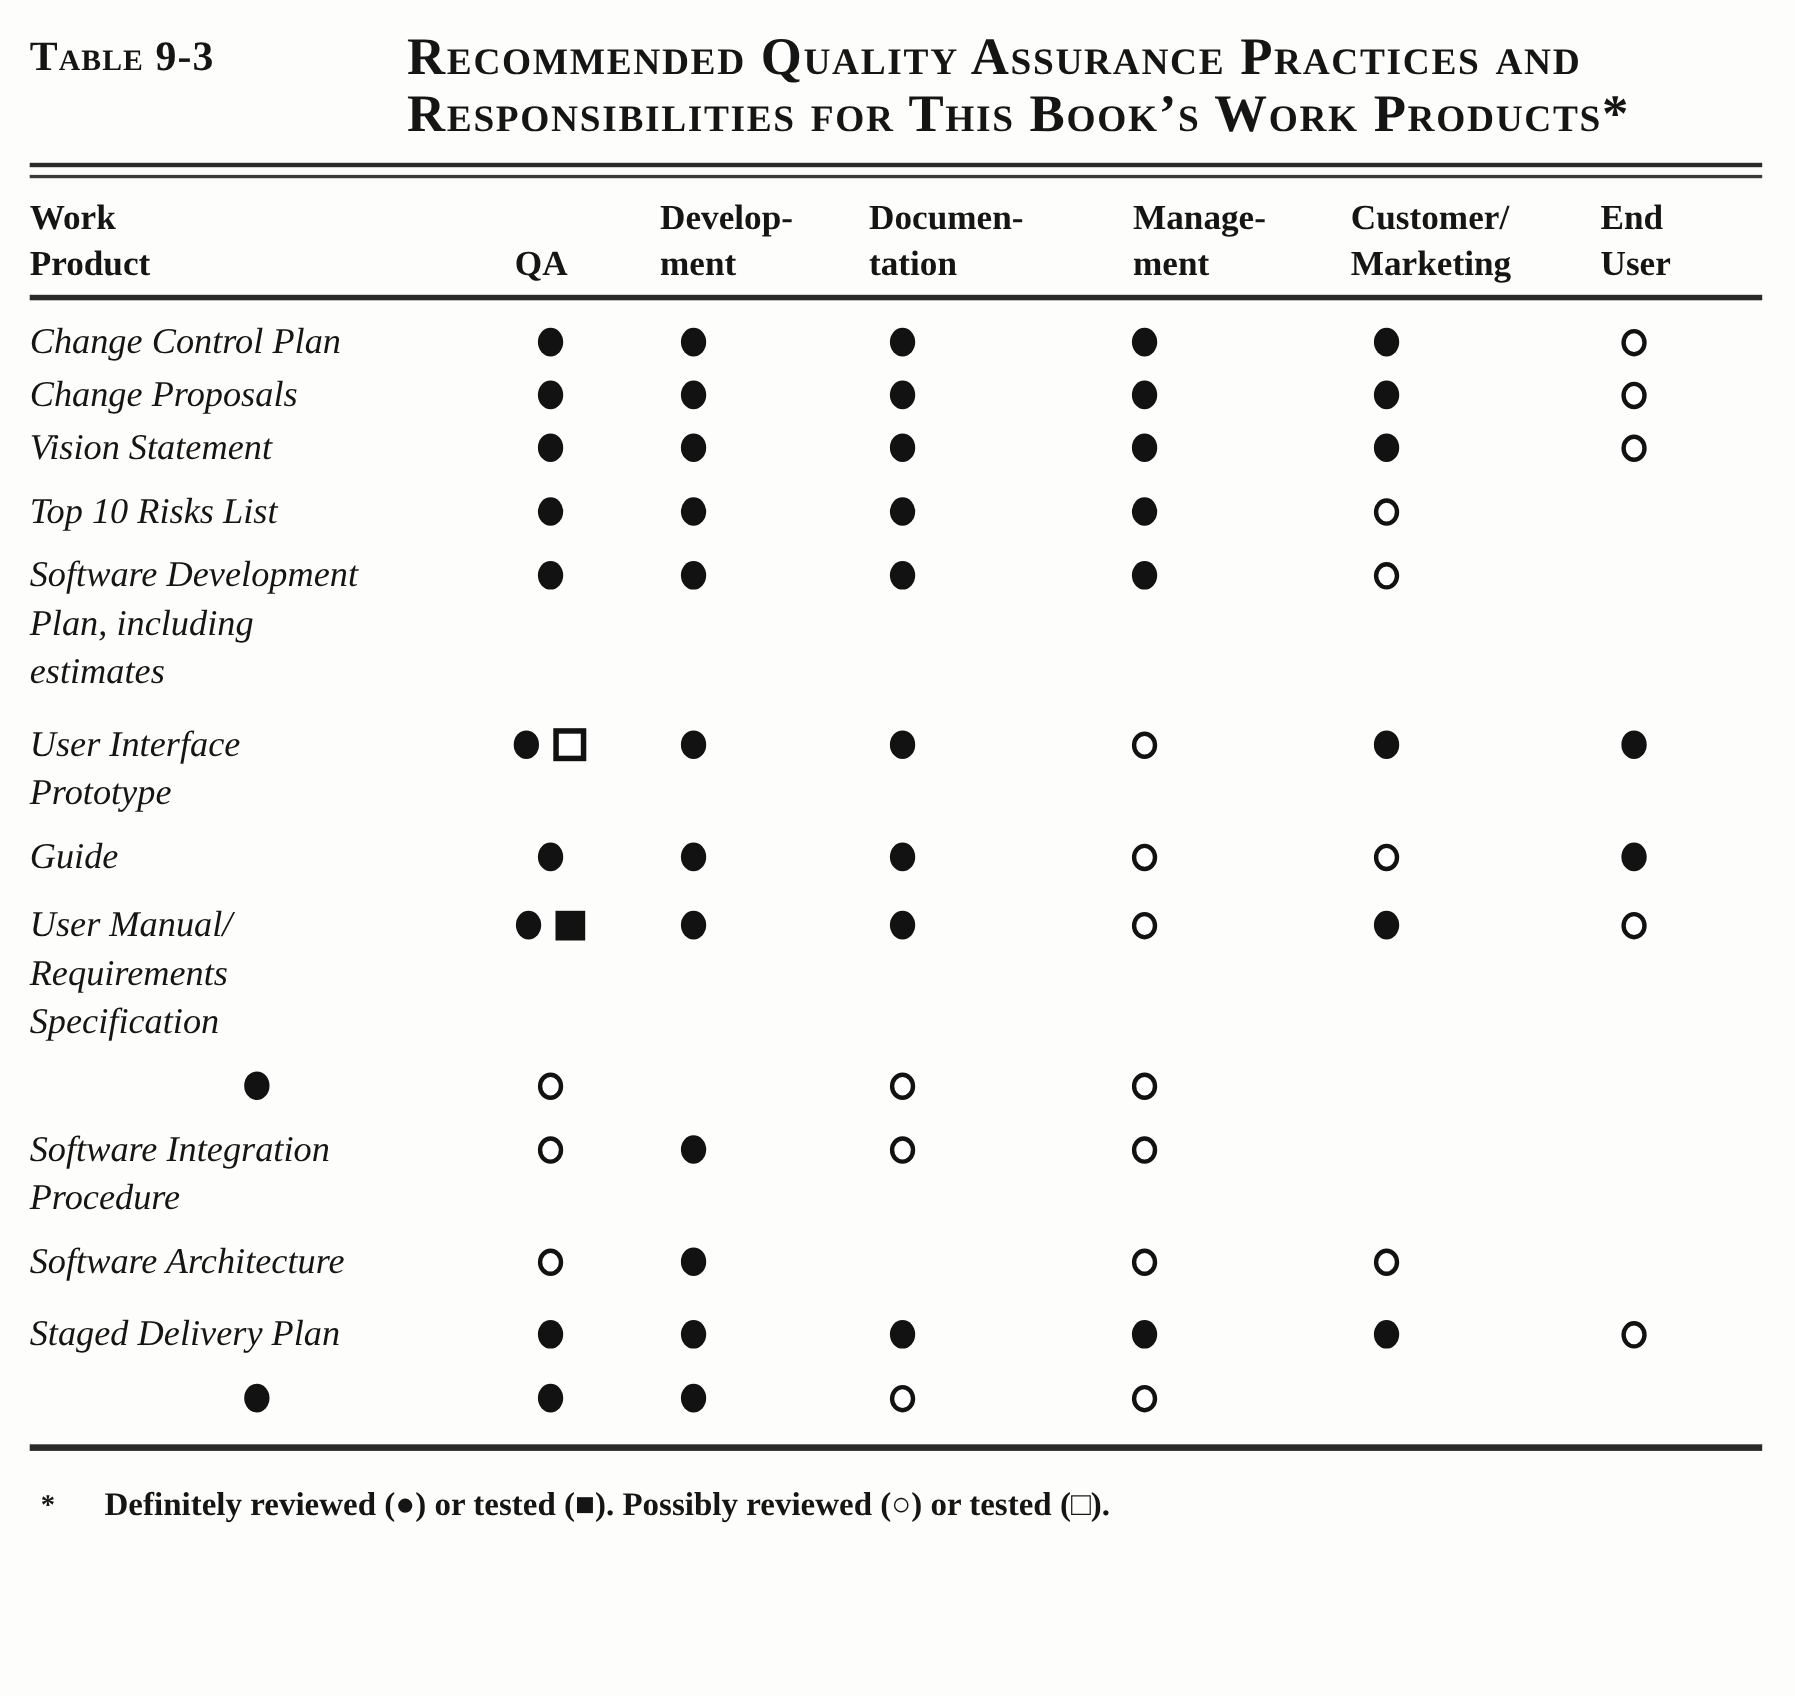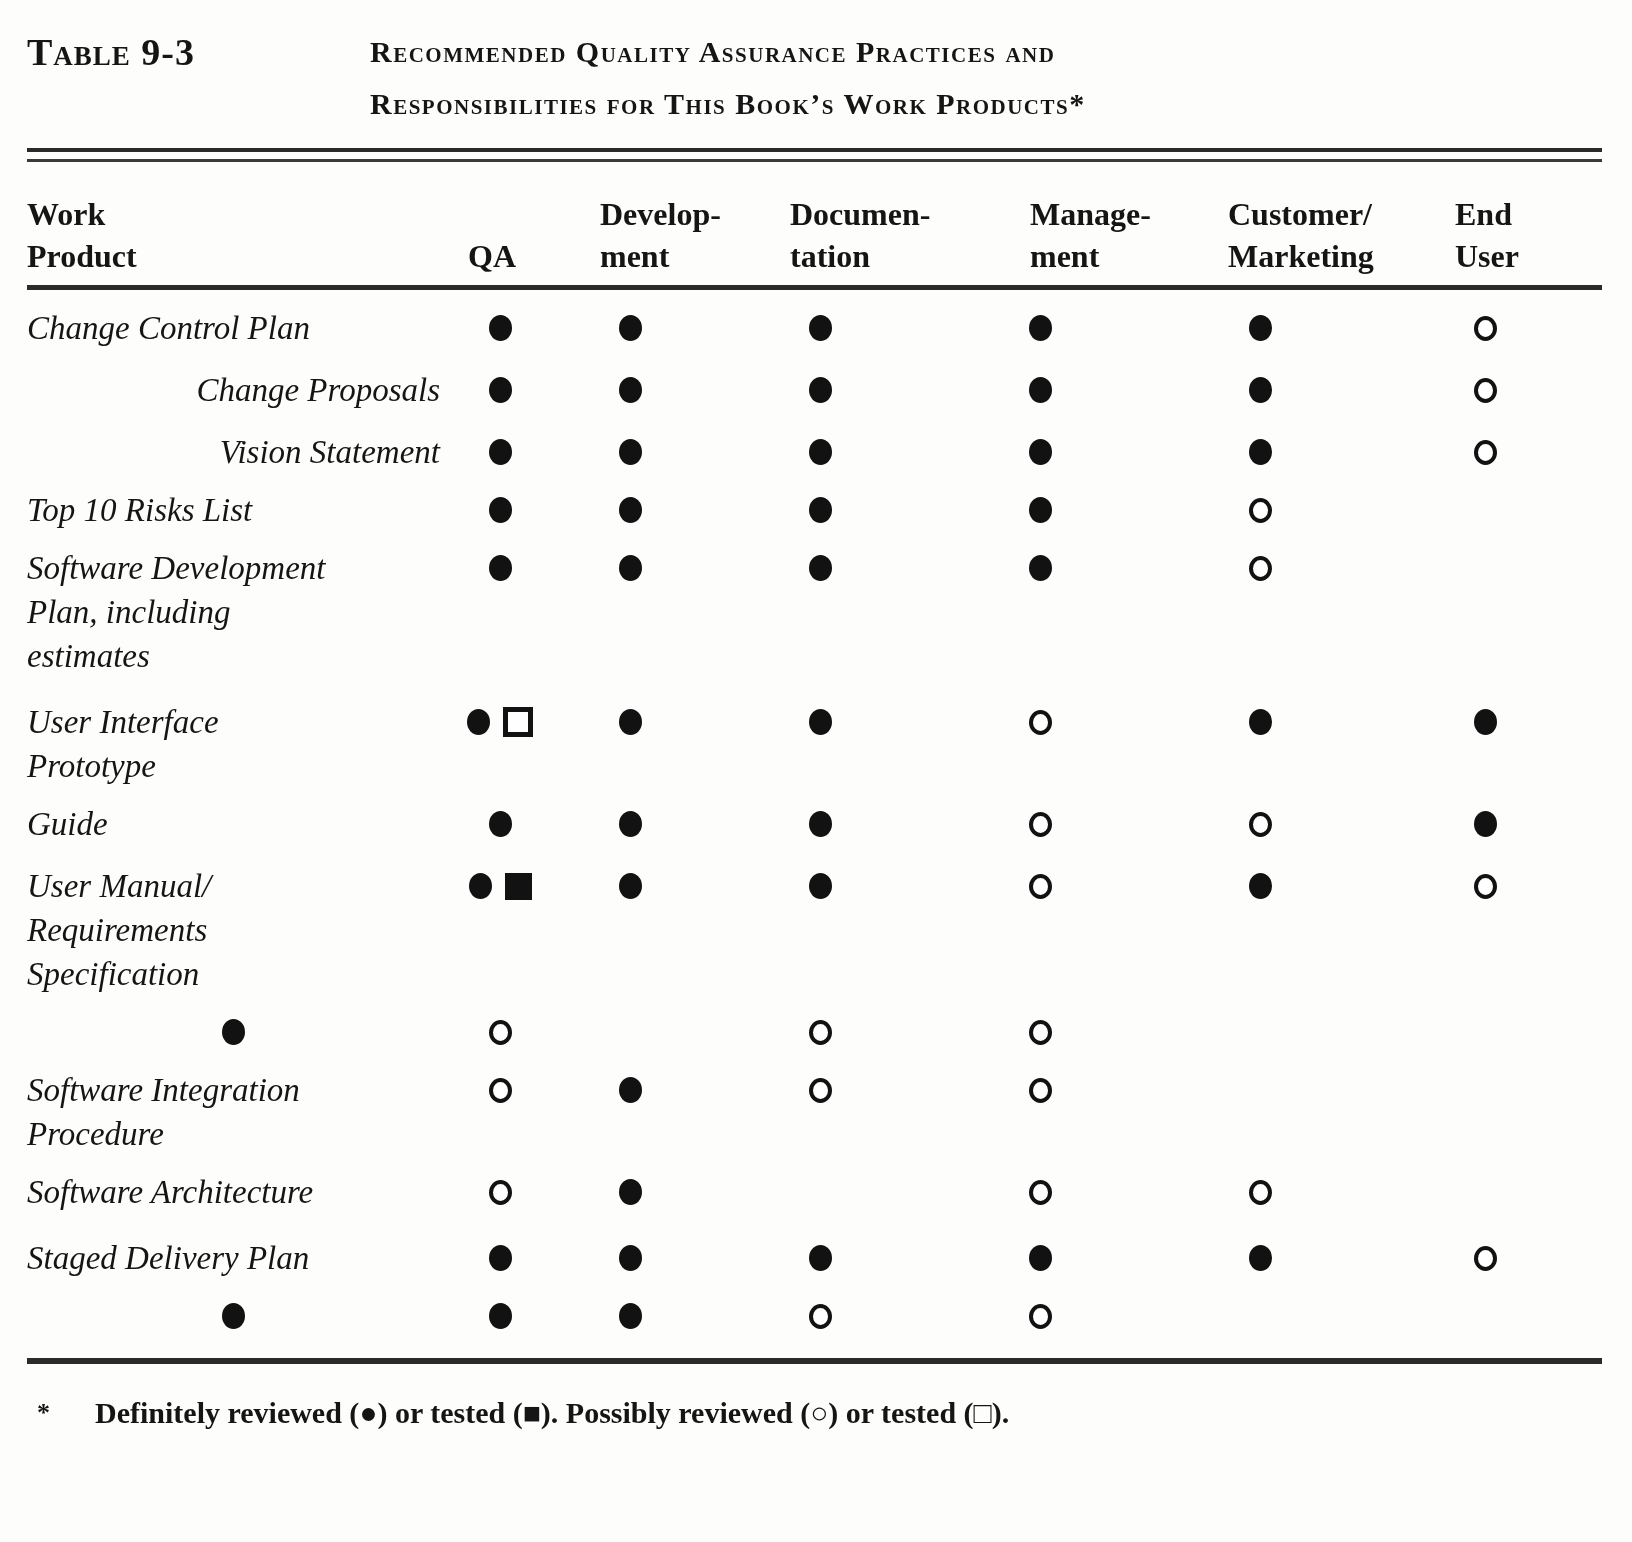--- a/index.html
+++ b/index.html
@@ -15,53 +15,53 @@
   
   .title-row{display:flex;align-items:flex-start;}
   .table-label{
     width:343px;flex:0 0 343px;
     font-size:38px;font-weight:bold;font-variant:small-caps;
     letter-spacing:1px;line-height:52px;
   }
   .title-block{flex:1;}
   .title-line{
     display:block;
-    font-size:30px;font-weight:bold;font-variant:small-caps;
+    font-size:48px;font-weight:bold;font-variant:small-caps;
     letter-spacing:1.5px;line-height:52px;
   }
 
   
   .rule-double{
     margin-top:18px;
     height:7px;
     border-top:4px solid #2a2a2a;
     border-bottom:3px solid #3a3a3a;
   }
   .rule-single{height:0;border-top:5px solid #2b2b2b;}
   .rule-bottom{height:0;border-top:6px solid #2b2b2b;margin-top:20px;}
 
   
   .tgrid{
     display:grid;
     grid-template-columns:413px 120px 140px 240px 200px 240px 210px;
   }
   .hdr{margin-top:14px;margin-bottom:8px;}
-  .hcell{font-weight:bold;font-size:32px;line-height:42px;margin-top:17px;}
+  .hcell{font-weight:bold;font-size:32px;line-height:42px;}
   .hline{display:block;min-height:42px;}
   .h-qa{padding-left:28px;}
   .h-dev{padding-left:40px;}
   .h-doc{padding-left:90px;}
   .h-mgmt{padding-left:90px;}
   .h-cust{padding-left:88px;}
   .h-eu{padding-left:75px;}
 
   
   .tbody{margin-top:16px;font-style:italic;}
   .row{margin-top:14px;}
-  .row:nth-child(2),.row:nth-child(3){margin-top:18px;text-align:right;}
+  .row:nth-child(2),.row:nth-child(3){margin-top:4px;}
   .row:nth-child(6),.row:nth-child(12){margin-top:22px;}
   .row:nth-child(8){margin-top:18px;}
   .cell.label{font-size:33px;line-height:44px;}
   .lab-line{display:block;}
   .sym-cell{
     display:flex;align-items:center;justify-content:center;
     gap:13px;height:44px;
   }
   .sym{display:inline-block;box-sizing:border-box;}
   .sym-dot{width:23px;height:26px;background:#121212;border-radius:50%;}

